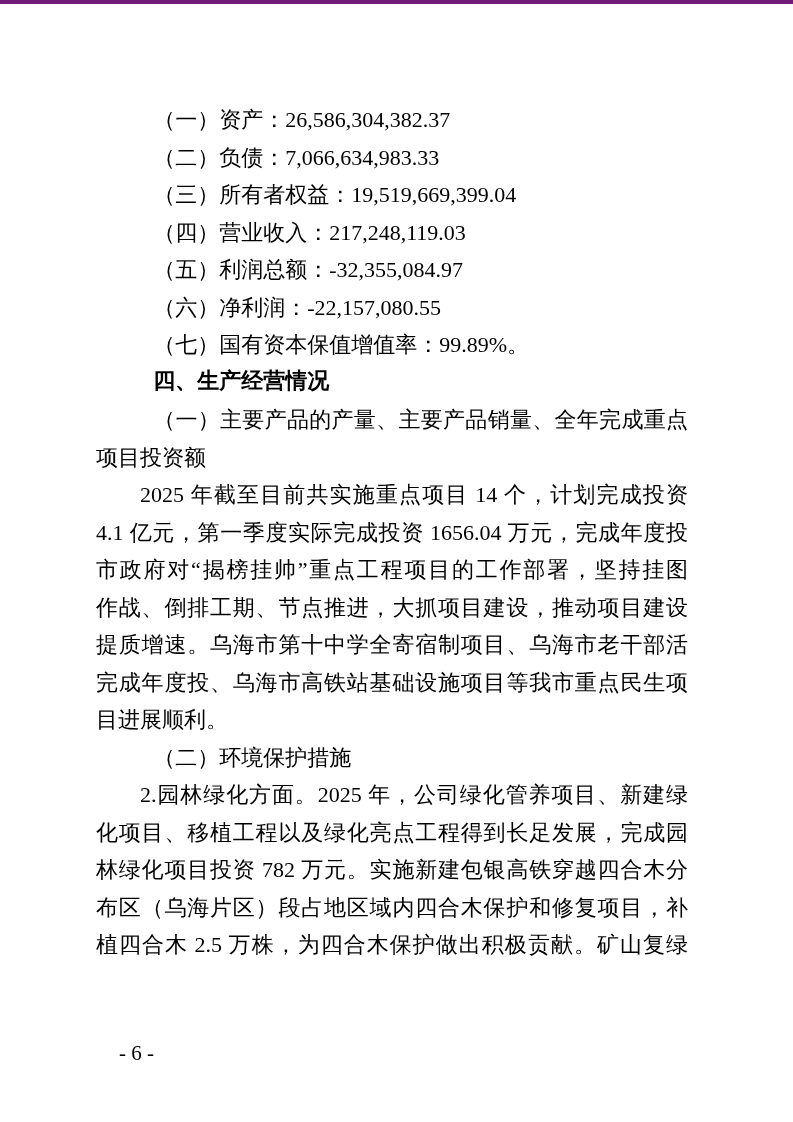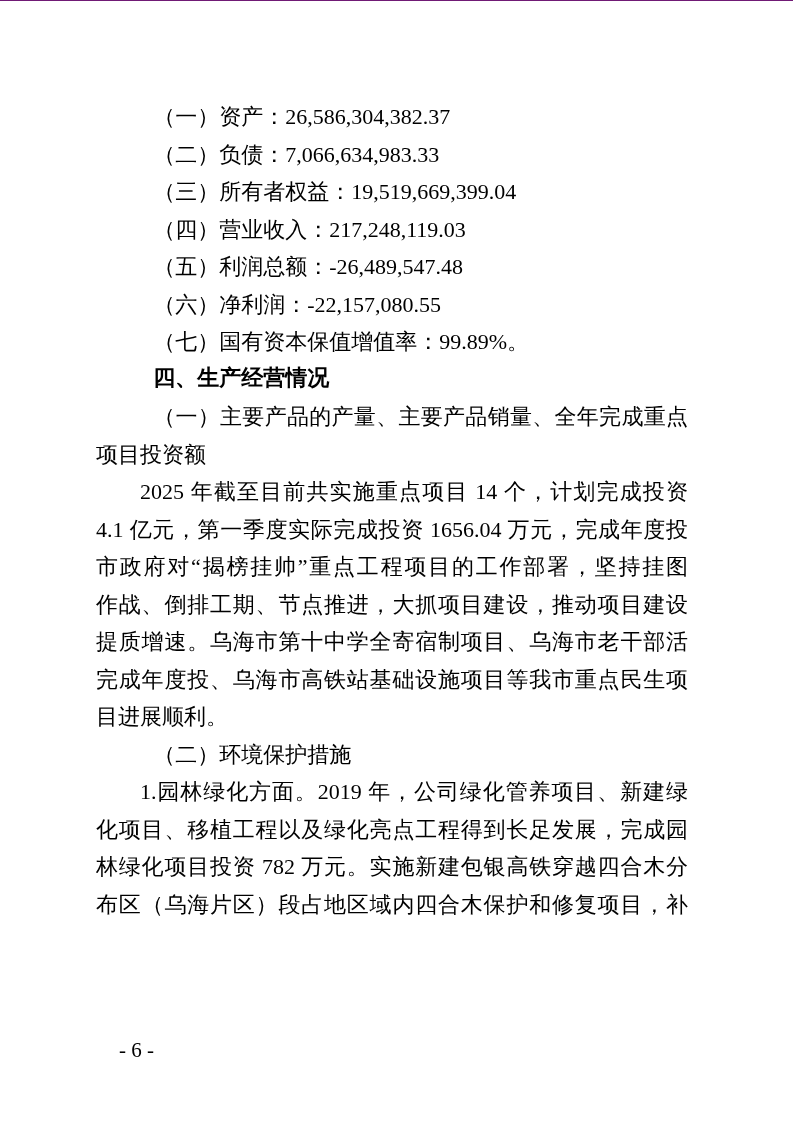--- a/index.html
+++ b/index.html
@@ -7,21 +7,21 @@
     padding: 0;
     background: #ffffff;
   }
   .page {
     position: relative;
     width: 793px;
     height: 1122px;
     background: #ffffff;
     overflow: hidden;
     box-sizing: border-box;
-    border-top: 1px solid #701a75;
+    border-top: 4px solid #701a75;
     color: #000000;
     font-family: "Liberation Serif", "DejaVu Serif", serif;
   }
   .content {
     position: absolute;
     left: 96px;
     top: 97px;
     width: 592px;
     font-size: 22px;
     line-height: 37.5px;
@@ -58,33 +58,34 @@
 </style>
 </head>
 <body>
 
 <div class="page">
   <main class="content">
     <p class="ln ind-p">（一）资产：26,586,304,382.37</p>
     <p class="ln ind-p">（二）负债：7,066,634,983.33</p>
     <p class="ln ind-p">（三）所有者权益：19,519,669,399.04</p>
     <p class="ln ind-p">（四）营业收入：217,248,119.03</p>
-    <p class="ln ind-p">（五）利润总额：-26,489,547.48</p>
+    <p class="ln ind-p">（五）利润总额：-32,355,084.97</p>
     <p class="ln ind-p">（六）净利润：-22,157,080.55</p>
     <p class="ln ind-p">（七）国有资本保值增值率：99.89%。</p>
     <p class="ln ind-p heading">四、生产经营情况</p>
     <p class="ln ind-p just">（一）主要产品的产量、主要产品销量、全年完成重点</p>
     <p class="ln">项目投资额</p>
     <p class="ln ind just">2025 年截至目前共实施重点项目 14 个，计划完成投资</p>
     <p class="ln just">4.1 亿元，第一季度实际完成投资 1656.04 万元，完成年度投</p>
     <p class="ln just">市政府对“揭榜挂帅”重点工程项目的工作部署，坚持挂图</p>
     <p class="ln just">作战、倒排工期、节点推进，大抓项目建设，推动项目建设</p>
     <p class="ln just">提质增速。乌海市第十中学全寄宿制项目、乌海市老干部活</p>
     <p class="ln just">完成年度投、乌海市高铁站基础设施项目等我市重点民生项</p>
     <p class="ln">目进展顺利。</p>
     <p class="ln ind-p">（二）环境保护措施</p>
-    <p class="ln ind just">1.园林绿化方面。2019 年，公司绿化管养项目、新建绿</p>
+    <p class="ln ind just">2.园林绿化方面。2025 年，公司绿化管养项目、新建绿</p>
     <p class="ln just">化项目、移植工程以及绿化亮点工程得到长足发展，完成园</p>
     <p class="ln just">林绿化项目投资 782 万元。实施新建包银高铁穿越四合木分</p>
     <p class="ln just">布区（乌海片区）段占地区域内四合木保护和修复项目，补</p>
+    <p class="ln just">植四合木 2.5 万株，为四合木保护做出积极贡献。矿山复绿</p>
   </main>
   <div class="footer">- 6 -</div>
 </div>
 
 </body></html>

